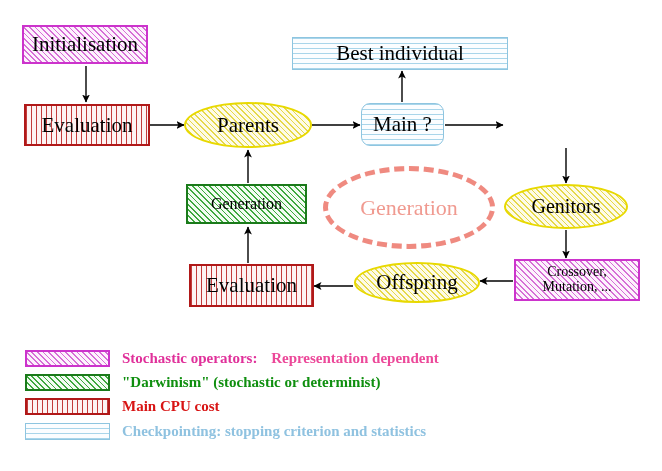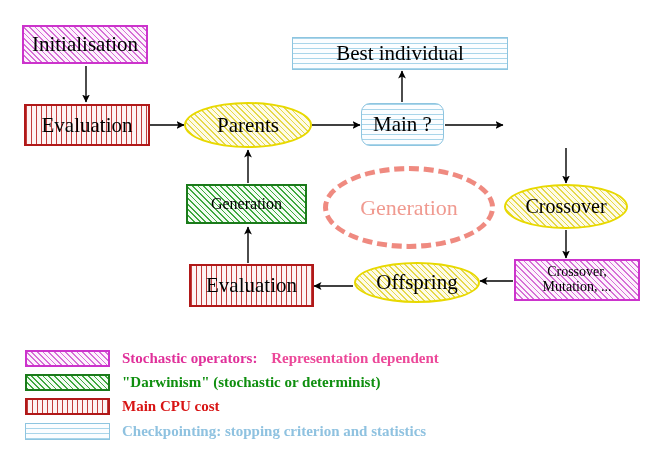--- a/index.html
+++ b/index.html
@@ -168,21 +168,21 @@
   <div class="node fill-blue" style="left:292px; top:37px; width:216px; height:33px; font-size:21px;">
     <span>Best individual</span>
   </div>
 
   <div class="node fill-blue rounded" style="left:361px; top:103px; width:83px; height:43px; font-size:21px;">
     <span>Main ?</span>
   </div>
 
 
   <div class="node fill-yellow ellipse" style="left:504px; top:184px; width:124px; height:45px; font-size:20px;">
-    <span>Crossover</span>
+    <span>Genitors</span>
   </div>
 
   <div class="node fill-magenta" style="left:514px; top:259px; width:126px; height:42px; font-size:14px; flex-direction:column; justify-content:center;">
     <span>Crossover,</span>
     <span>Mutation, ...</span>
   </div>
 
   <div class="node fill-yellow ellipse" style="left:354px; top:262px; width:126px; height:41px; font-size:21px;text-align:center;">
     <span>Offspring</span>
   </div>

